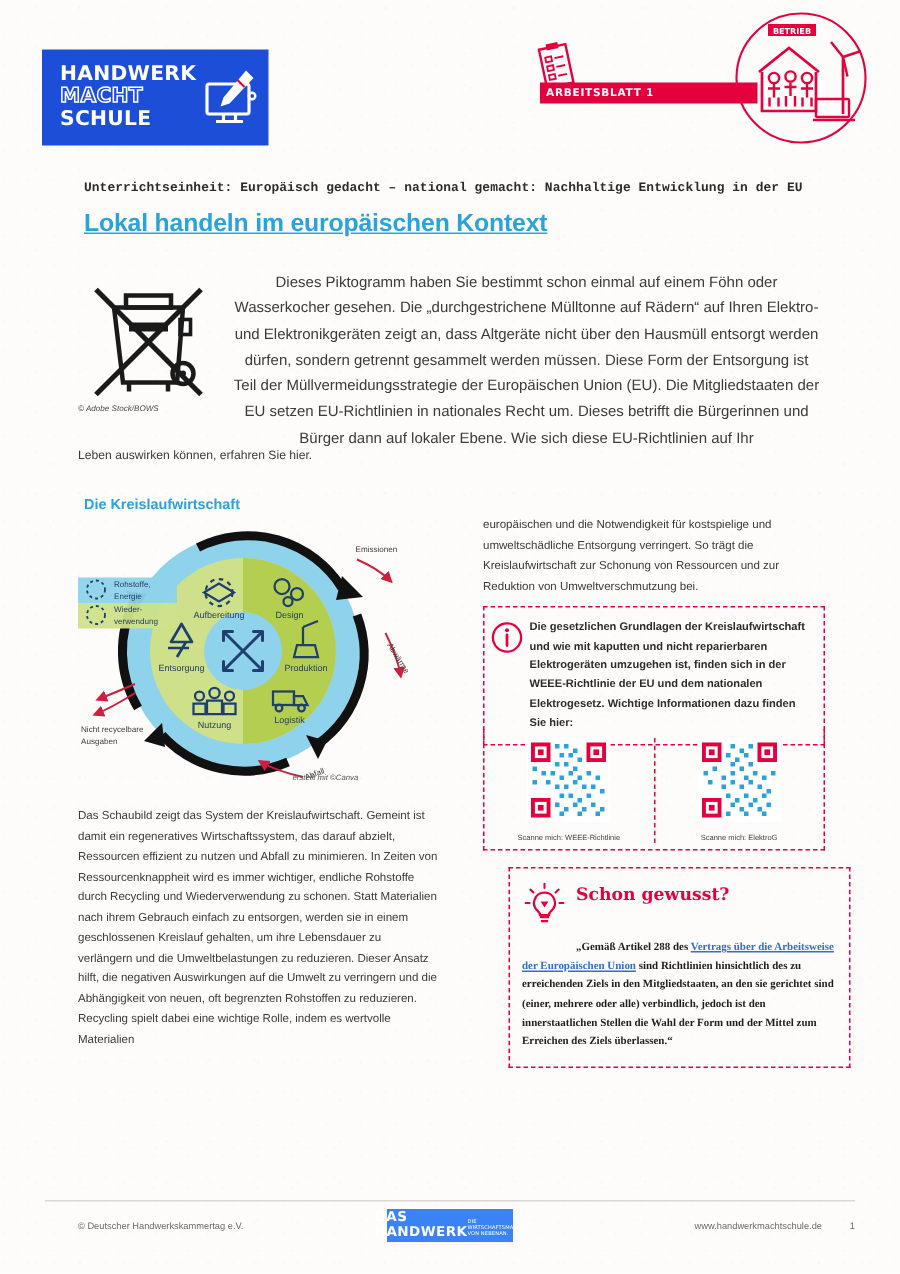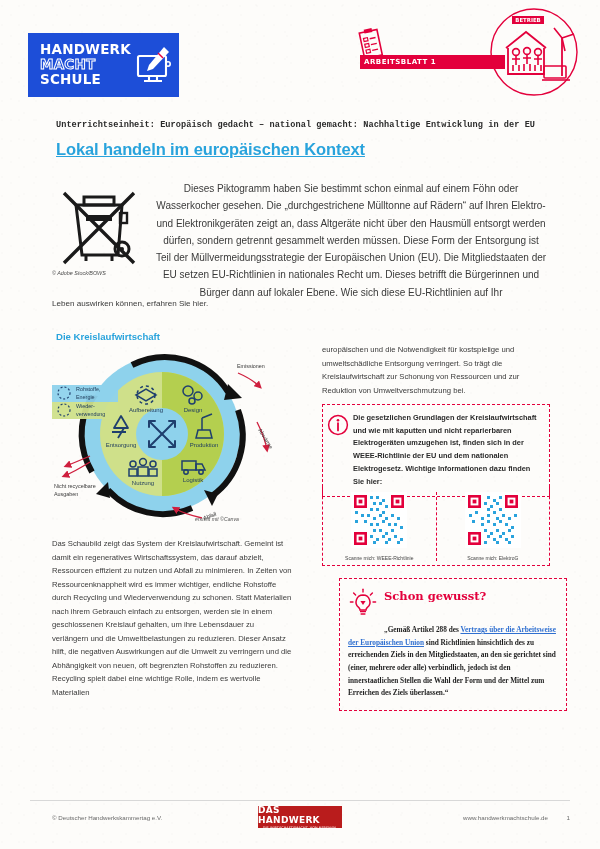--- a/index.html
+++ b/index.html
@@ -290,24 +290,24 @@
   .footer-page {
     position: absolute;
     right: 30px; top: 814px;
     font-size: 6.2px;
     color: #6a6a6a;
   }
   .footer-logo {
     position: absolute;
     left: 258px; top: 806px;
     width: 84px; height: 22px;
-    background: #b91c1c;
+    background: #3b82f6;
     color: #fff;
     display: flex;
-    flex-direction: column;
+    flex-direction: row;
     align-items: center;
     justify-content: center;
   }
   .footer-logo .fl1 {
     font-size: 9px; font-weight: bold; letter-spacing: 0.3px;
     font-family: "DejaVu Sans", sans-serif;
   }
   .footer-logo .fl2 {
     font-size: 3.4px; letter-spacing: 0.1px; margin-top: 1px;
     font-family: "DejaVu Sans", sans-serif;

